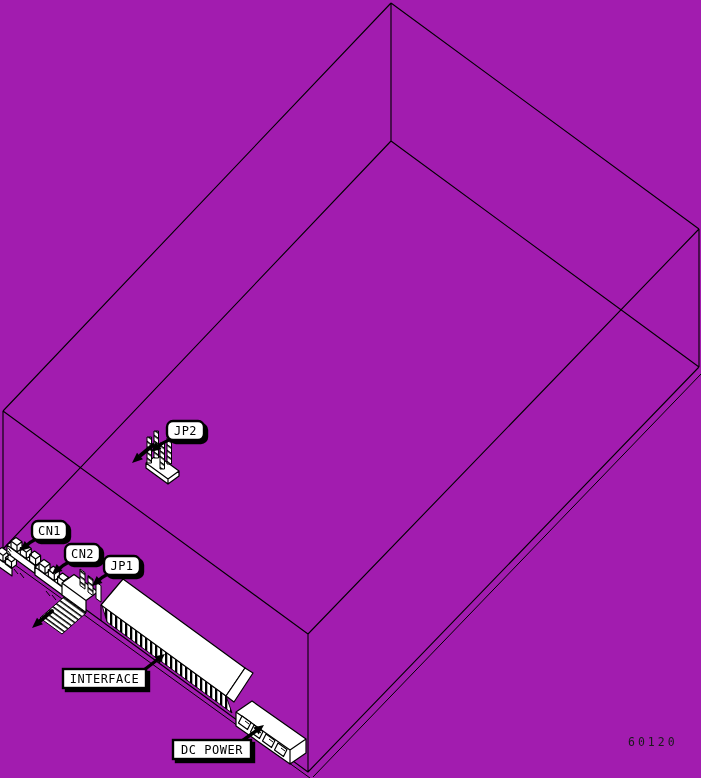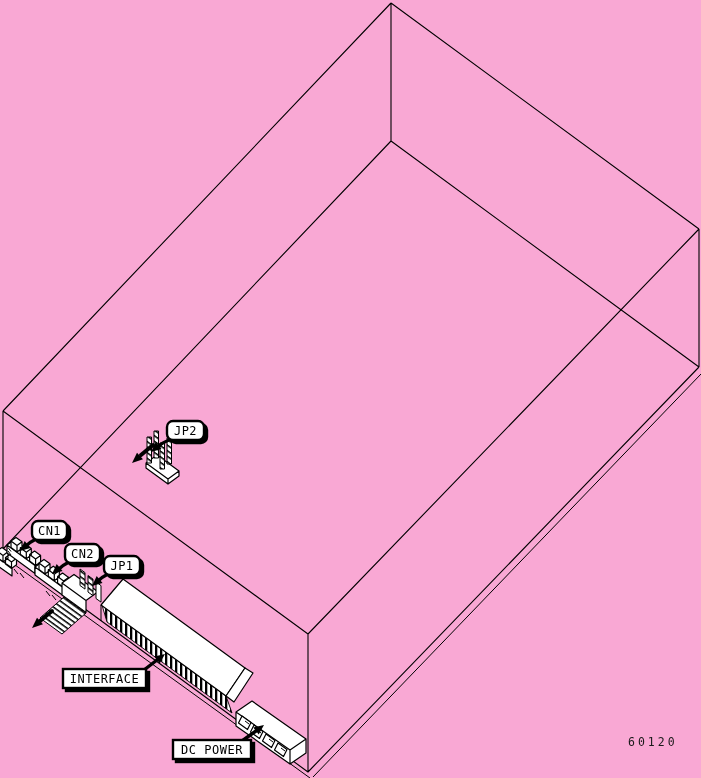--- a/index.html
+++ b/index.html
@@ -1,16 +1,16 @@
 <!DOCTYPE html>
 <html><head>
 <meta charset="utf-8">
 <style>
   html,body{margin:0;padding:0;background:#fff;}
-  .stage{position:relative;width:701px;height:778px;background:#f9a8d4;overflow:hidden;
+  .stage{position:relative;width:701px;height:778px;background:#a21caf;overflow:hidden;
          font-family:"DejaVu Sans Mono","Liberation Mono",monospace;}
   svg{position:absolute;left:0;top:0;}
   .edge{fill:none;stroke:#000;stroke-width:1.1;}
   .thin{fill:none;stroke:#000;stroke-width:1;}
   .face{fill:#fff;stroke:#000;stroke-width:1.2;stroke-linejoin:round;}
   .leader{fill:none;stroke:#000;stroke-width:3.4;stroke-linecap:round;}
   .leadhead{fill:#000;stroke:none;}
   .blackarrow-tail{fill:none;stroke:#000;stroke-width:4;stroke-linecap:round;}
   .callout-box{fill:#fff;stroke:#000;stroke-width:2.4;}
   .callout-shadow{fill:#000;stroke:#000;stroke-width:2.4;}

